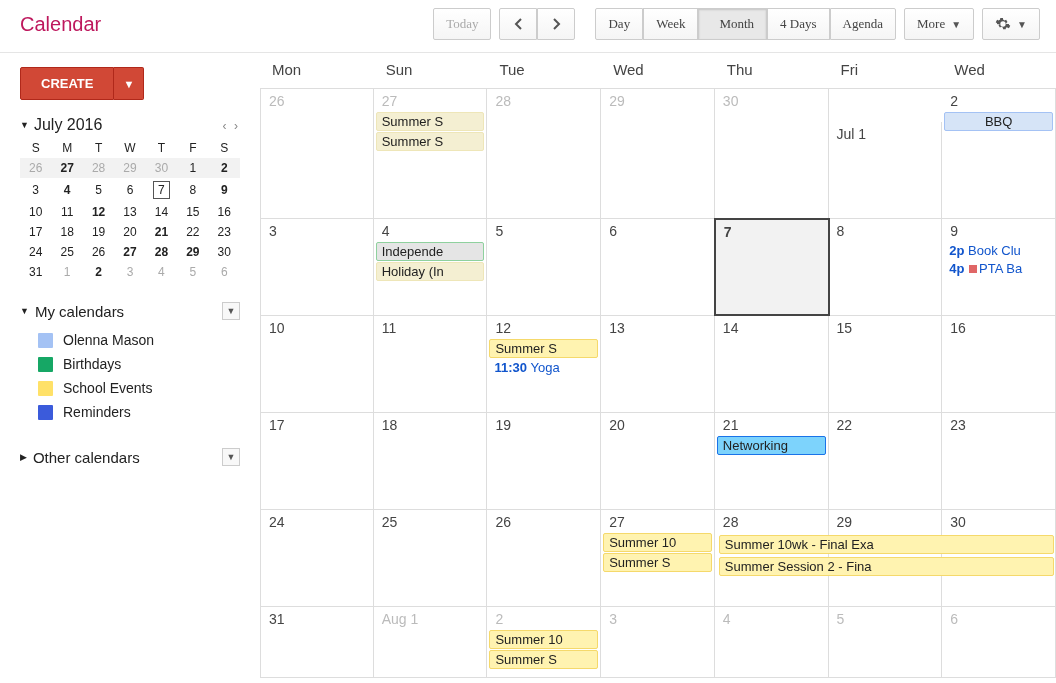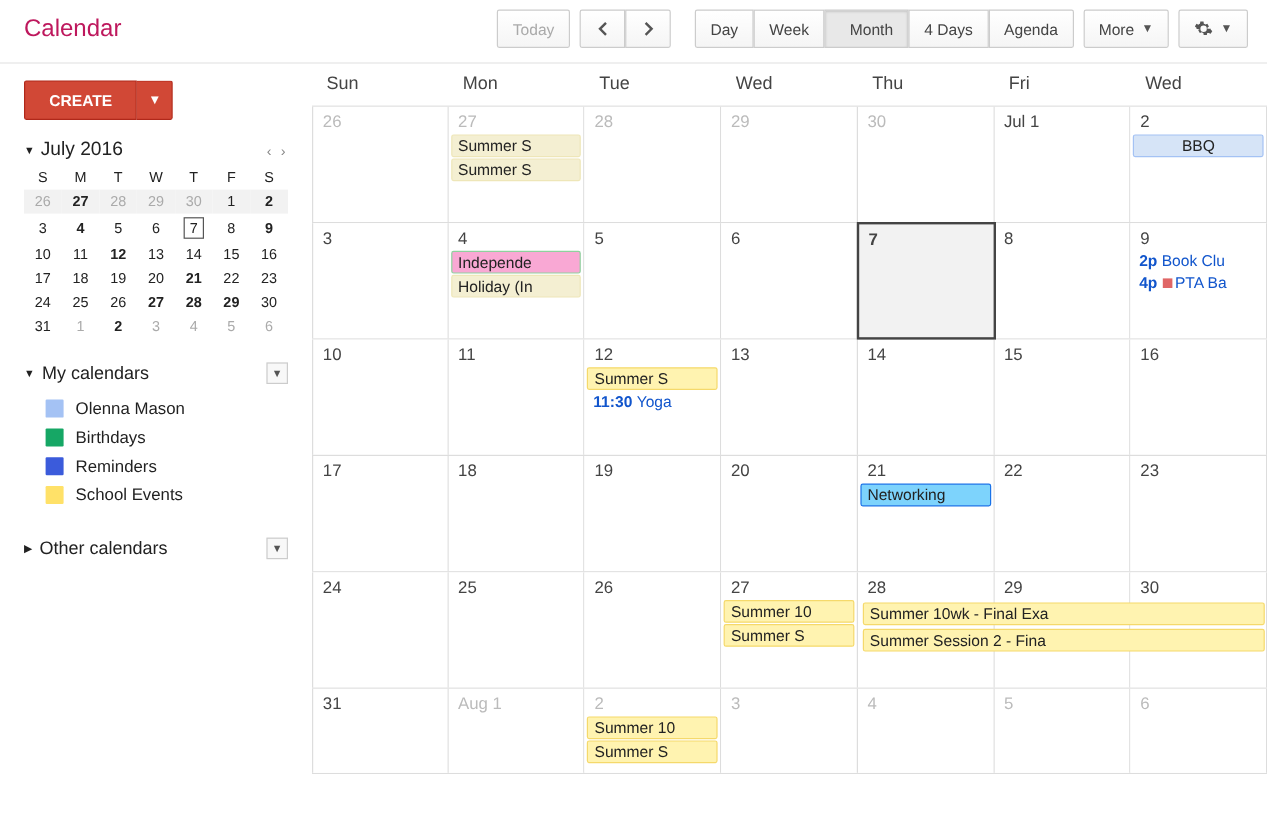--- a/index.html
+++ b/index.html
@@ -1,19 +1,19 @@
 <!DOCTYPE html>
 <html><head>
 <meta charset="utf-8">
 <style>
   html, body { margin:0; padding:0; font-family:Arial, sans-serif; font-size:13px; color:#222; background:#fff; }
   * { box-sizing:border-box; }
   .topbar { display:flex; align-items:center; padding:8px 16px 12px 20px; border-bottom:1px solid #e5e5e5; }
   .logo { font-size:20px; color:#be185d; margin-right:auto; }
-  .btn-group { display:inline-flex; margin-left:8px; }
+  .btn-group { display:inline-flex; margin-left:8px;font-family:Liberation Serif, serif; }
   .btn {
     border:1px solid #ccc; background:linear-gradient(#fff,#f5f5f5); color:#444;
     font-size:13px; padding:6px 12px; cursor:pointer; height:32px; display:inline-flex;
     align-items:center; justify-content:center; user-select:none;
   }
   .btn:first-child { border-radius:2px 0 0 2px; }
   .btn:last-child  { border-radius:0 2px 2px 0; }
   .btn.solo { border-radius:2px; }
   .btn.icon { min-width:38px; font-size:14px; color:#555; }
   .btn.pressed { background:#e8e8e8; box-shadow:inset 0 1px 2px rgba(0,0,0,.15);padding-left:20px; }
@@ -227,40 +227,40 @@
     <div class="cal-list" id="cal-list">
         <div class="row">
           <span class="swatch" style="background: rgb(164, 194, 244);"></span>
           <span>Olenna Mason</span>
         </div>
         <div class="row">
           <span class="swatch" style="background: rgb(22, 167, 101);"></span>
           <span>Birthdays</span>
         </div>
         <div class="row">
+          <span class="swatch" style="background: rgb(255, 225, 104);"></span>
+          <span>School Events</span>
+        </div>
+        <div class="row">
           <span class="swatch" style="background: rgb(59, 91, 219);"></span>
           <span>Reminders</span>
-        </div>
-        <div class="row">
-          <span class="swatch" style="background: rgb(255, 225, 104);"></span>
-          <span>School Events</span>
         </div>
       </div>
 
     <div class="section-head" style="margin-top:24px;">
       <span class="tri">▶</span>
       <span class="lbl">Other calendars</span>
       <span class="drop">▼</span>
     </div>
   </div>
 
   <div class="grid">
     <div class="grid-head" id="grid-head">
+        <div>Mon</div>
         <div>Sun</div>
-        <div>Mon</div>
         <div>Tue</div>
         <div>Wed</div>
         <div>Thu</div>
         <div>Fri</div>
         <div>Wed</div>
       </div>
     <div class="weeks" id="weeks">
         <div class="week" style="position: relative;">
           <div class="day" style="min-height: 96px;">
             <div class="daynum dim">26</div>
@@ -272,35 +272,35 @@
           </div>
           <div class="day" style="min-height: 96px;">
             <div class="daynum dim">28</div>
           </div>
           <div class="day" style="min-height: 96px;">
             <div class="daynum dim">29</div>
           </div>
           <div class="day" style="min-height: 96px;">
             <div class="daynum dim">30</div>
           </div>
-          <div class="day" style="min-height: 96px;">
+          <div class="day" style="min-height: 96px; margin-top: 33px;">
             <div class="daynum">Jul 1</div>
           </div>
           <div class="day" style="min-height: 96px;">
             <div class="daynum">2</div>
             <div class="ev" style="background: rgb(214, 228, 247); border-color: rgb(164, 194, 244); text-align: center;">BBQ</div>
           </div>
         </div>
         <div class="week" style="position: relative;">
           <div class="day" style="min-height: 96px;">
             <div class="daynum">3</div>
           </div>
           <div class="day" style="min-height: 96px;">
             <div class="daynum">4</div>
-            <div class="ev" style="background: #f9a8d4; border-color: rgb(143, 209, 158);">Independe</div>
+            <div class="ev" style="background: #e5e5e5; border-color: rgb(143, 209, 158);">Independe</div>
             <div class="ev" style="background: rgb(244, 239, 210); border-color: rgb(238, 230, 184);">Holiday (In</div>
           </div>
           <div class="day" style="min-height: 96px;">
             <div class="daynum">5</div>
           </div>
           <div class="day" style="min-height: 96px;">
             <div class="daynum">6</div>
           </div>
           <div class="day today" style="min-height: 96px;">
             <div class="daynum">7</div>

